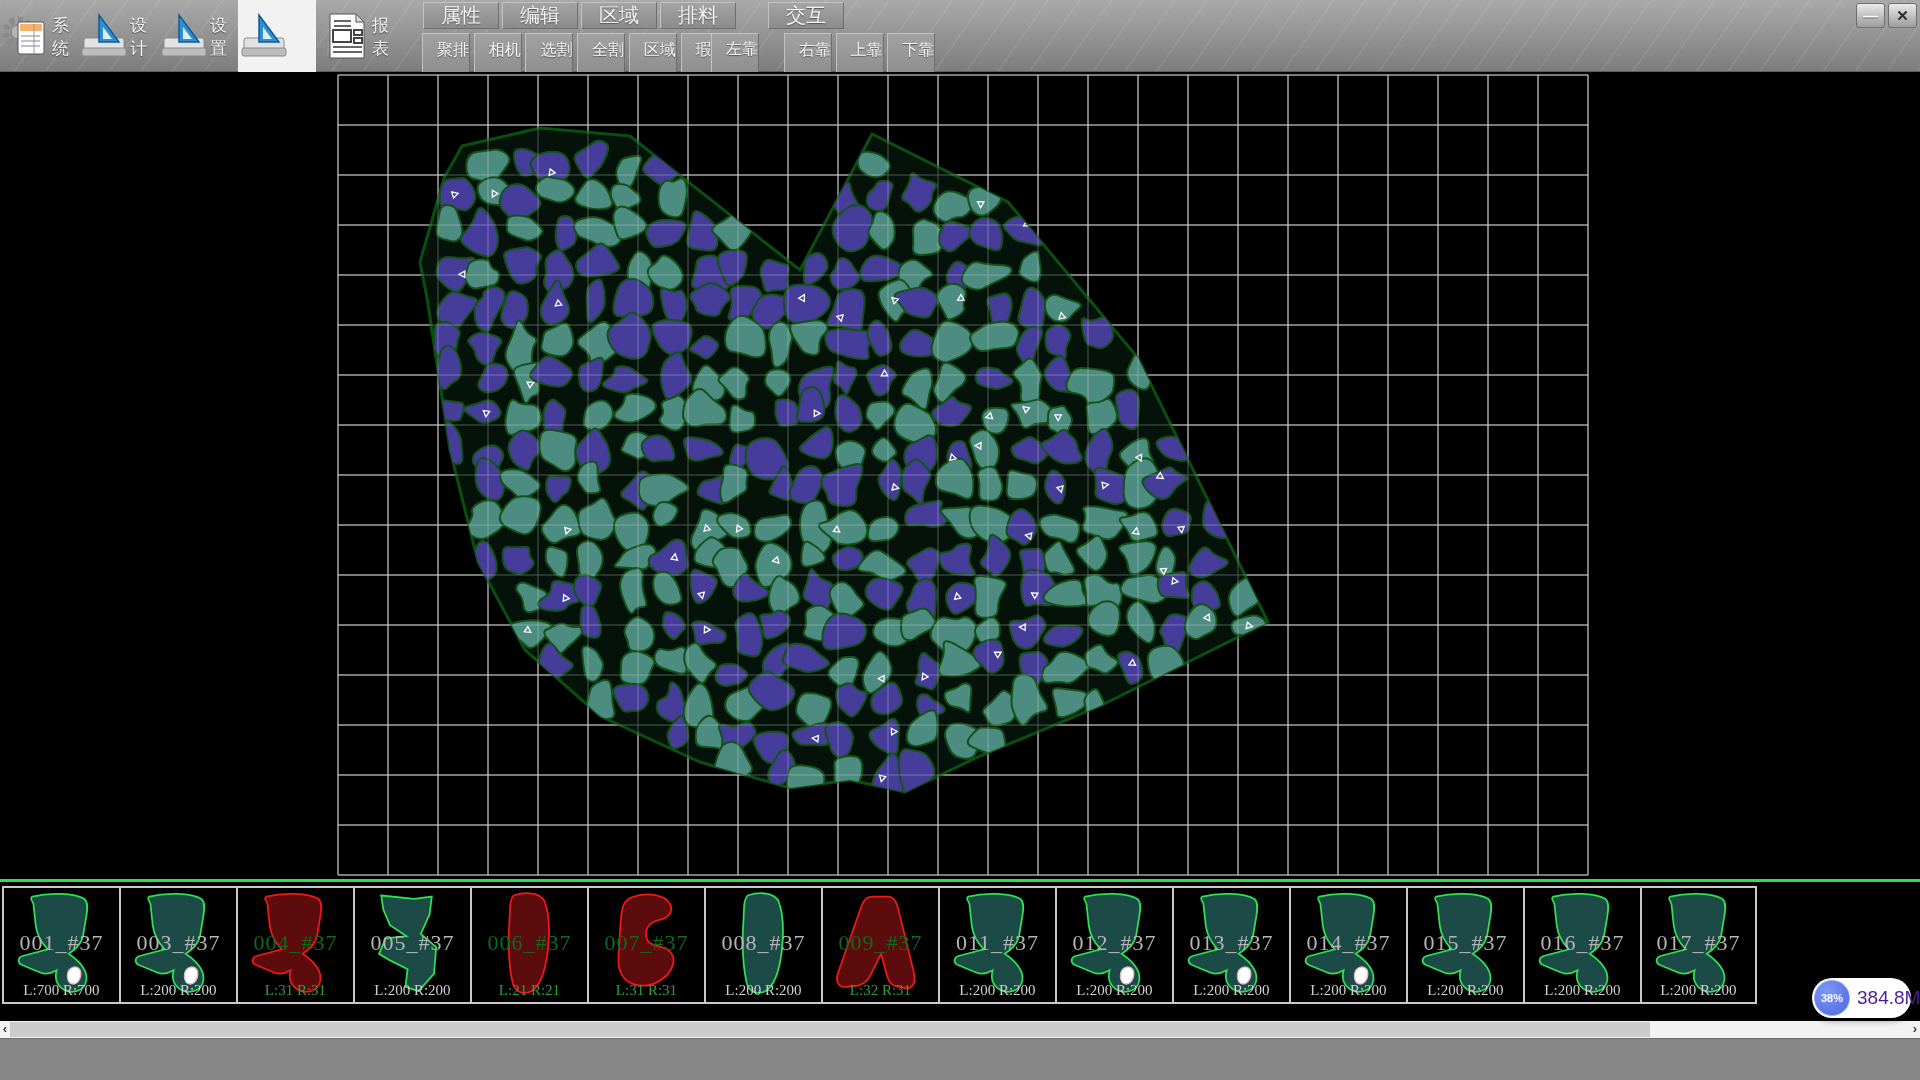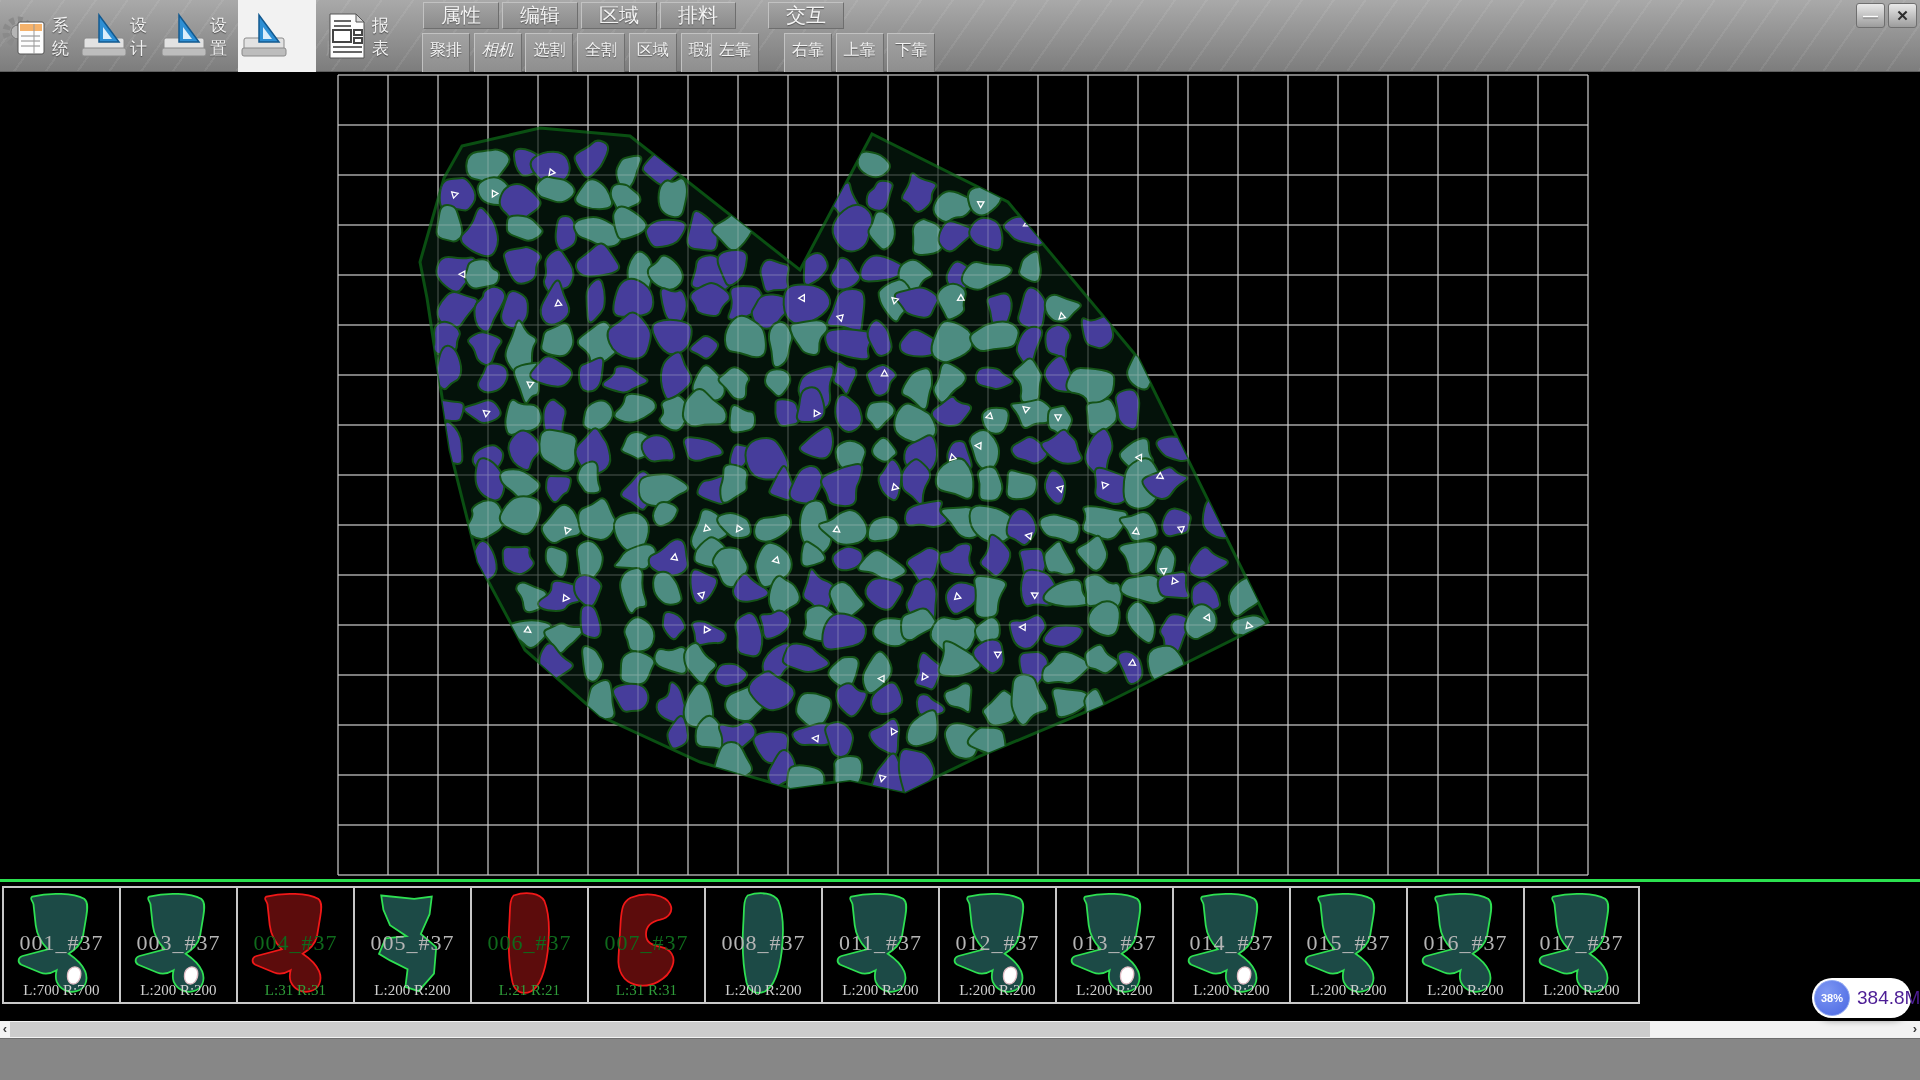--- a/index.html
+++ b/index.html
@@ -15,21 +15,21 @@
   .bigbtn{position:absolute;top:0;height:72px;width:78px;display:flex;flex-direction:row;
           align-items:center;justify-content:flex-start;cursor:pointer;}
   .bigbtn.active{background:#f2f2f2;gap:36px;}
   .bigbtn .blabel{font-size:17px;color:#f2f2f2;text-shadow:0 1px 1px #4a4a4a;margin-top:1px;}
   .bigbtn.active .blabel{color:#9a9a9a;text-shadow:none;}
   .bigbtn svg{margin-top:3px;}
   .menubtn{position:absolute;top:2px;height:27px;width:76px;line-height:25px;text-align:center;
           font-size:20px;color:#f4f4f4;text-shadow:0 1px 1px #555;cursor:pointer;
           background:linear-gradient(#a4a4a4,#8b8b8b);
           border:1px solid;border-color:#c2c2c2 #6e6e6e #6e6e6e #c2c2c2;}
-  .toolbtn{position:absolute;top:33px;height:50px;width:48px;line-height:32px;text-align:center;
+  .toolbtn{position:absolute;top:33px;height:50px;width:48px;line-height:32px;text-align:right;
           font-size:16px;color:#f4f4f4;text-shadow:0 1px 1px #555;cursor:pointer;
           background:linear-gradient(#a2a2a2,#898989);
           border:1px solid;border-color:#c2c2c2 #6e6e6e #6e6e6e #c2c2c2;}
   .winbtn{position:absolute;top:3px;width:29px;height:25px;border:1px solid #6f6f6f;border-radius:3px;
           background:linear-gradient(#e9e9e9,#9c9c9c);text-align:center;line-height:23px;
           font-size:15px;font-weight:bold;cursor:pointer;}
   #btn-min{left:1856px;color:#fff;text-shadow:0 1px 1px #666;}
   #btn-close{left:1888px;color:#2d2d2d;}
 
   
@@ -134,26 +134,26 @@
       </div>
     <div id="menurow">
         <div class="menubtn" style="left: 423px;">属性</div>
         <div class="menubtn" style="left: 502px;">编辑</div>
         <div class="menubtn" style="left: 581px;">区域</div>
         <div class="menubtn" style="left: 660px;">排料</div>
         <div class="menubtn" style="left: 768px;">交互</div>
       </div>
     <div id="toolrow">
         <div class="toolbtn" style="left: 422px;">聚排</div>
-        <div class="toolbtn" style="left: 473.7px; font-style: italic;">相机</div>
+        <div class="toolbtn" style="left: 473.7px;">相机</div>
         <div class="toolbtn" style="left: 525.4px;">选割</div>
         <div class="toolbtn" style="left: 577.1px;">全割</div>
         <div class="toolbtn" style="left: 628.8px;">区域</div>
         <div class="toolbtn" style="left: 680.5px;">瑕疵</div>
-        <div class="toolbtn" style="left: 711px;">左靠</div>
+        <div class="toolbtn" style="left: 711px; font-family: Liberation Mono, monospace;">左靠</div>
         <div class="toolbtn" style="left: 783.9px;">右靠</div>
         <div class="toolbtn" style="left: 835.6px;">上靠</div>
         <div class="toolbtn" style="left: 887.3px;">下靠</div>
       </div>
     <div class="winbtn" id="btn-min">—</div>
     <div class="winbtn" id="btn-close">✕</div>
   </div>
 
   <div id="canvas">
     <svg id="cv" width="1920" height="806" viewBox="0 0 1920 806">
@@ -660,20 +660,27 @@
           <div class="tlabel">007_#37</div>
           <div class="tlr">L:31 R:31</div>
         </div>
         <div class="thumb teal">
           <svg viewBox="0 0 100 100">
             <path d="M36,5 C48,1 60,3 64,10 C68,20 69,38 67,56 C65,72 61,87 52,92 C44,96 37,92 35,84 C32,70 31,50 32,32 C33,18 32,9 36,5 Z" fill="#1c4a46" stroke="#2ee052" stroke-width="1.6"></path>
           </svg>
           <div class="tlabel">008_#37</div>
           <div class="tlr">L:200 R:200</div>
         </div>
+        <div class="thumb red">
+          <svg viewBox="0 0 100 100">
+            <path d="M44,6 L57,6 C63,6 65,11 67,19 L81,76 C83,85 79,91 71,89 L63,87 C58,85 57,80 55,73 L51,58 L44,72 C40,81 37,85 30,87 L20,88 C12,89 9,83 12,75 L33,15 C36,8 38,6 44,6 Z" fill="#5c0c0c" stroke="#f01818" stroke-width="1.6"></path>
+          </svg>
+          <div class="tlabel">009_#37</div>
+          <div class="tlr">L:32 R:31</div>
+        </div>
         <div class="thumb teal">
           <svg viewBox="0 0 100 100">
             <path d="M24,6 C40,2 62,3 71,8 C75,11 74,18 73,24 L70,42 C68,50 63,54 57,58 C63,62 69,67 72,74 C75,82 72,90 64,92 C56,94 49,90 46,83 C45,80 45,77 46,73 C41,76 36,77 31,75 L14,68 C10,66 11,61 15,60 L38,54 C32,48 28,40 27,32 L25,13 C24,9 21,8 24,6 Z" fill="#1c4a46" stroke="#2ee052" stroke-width="1.6"></path>
           </svg>
           <div class="tlabel">011_#37</div>
           <div class="tlr">L:200 R:200</div>
         </div>
         <div class="thumb teal">
           <svg viewBox="0 0 100 100">
             <path d="M24,6 C40,2 62,3 71,8 C75,11 74,18 73,24 L70,42 C68,50 63,54 57,58 C63,62 69,67 72,74 C75,82 72,90 64,92 C56,94 49,90 46,83 C45,80 45,77 46,73 C41,76 36,77 31,75 L14,68 C10,66 11,61 15,60 L38,54 C32,48 28,40 27,32 L25,13 C24,9 21,8 24,6 Z" fill="#1c4a46" stroke="#2ee052" stroke-width="1.6"></path>

